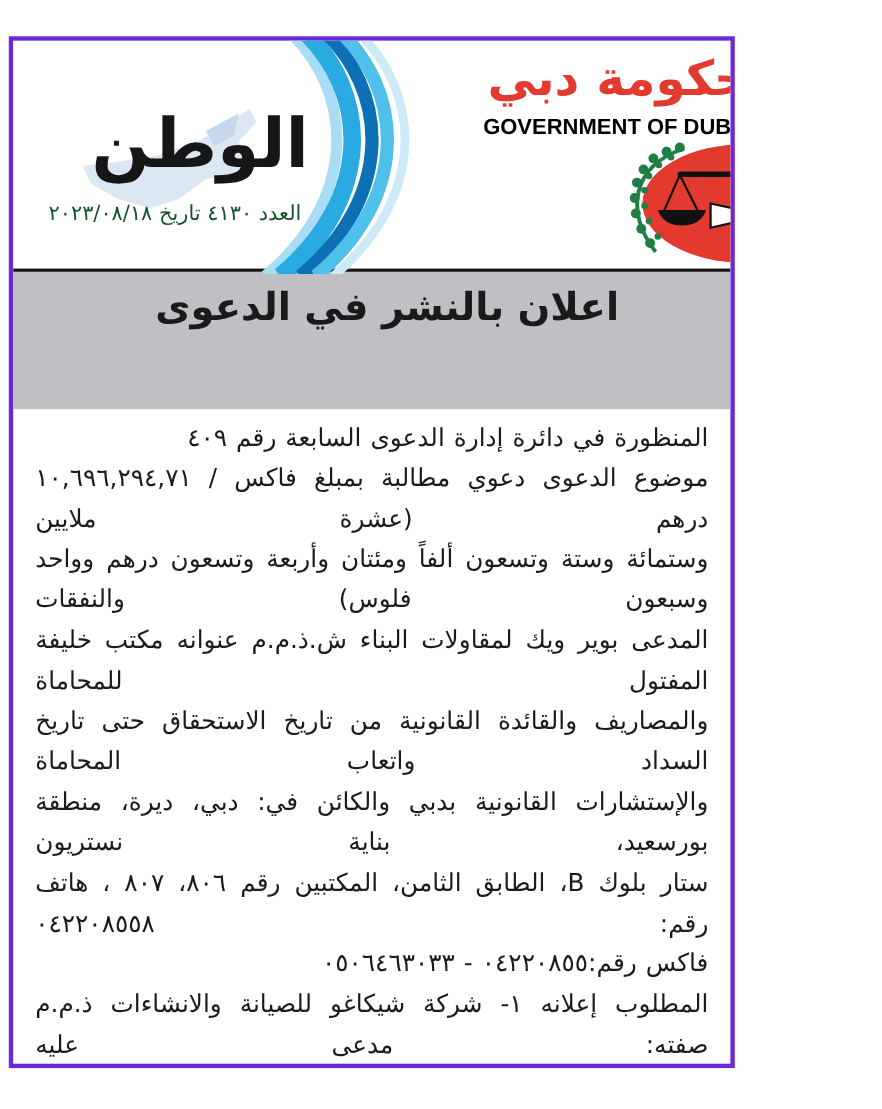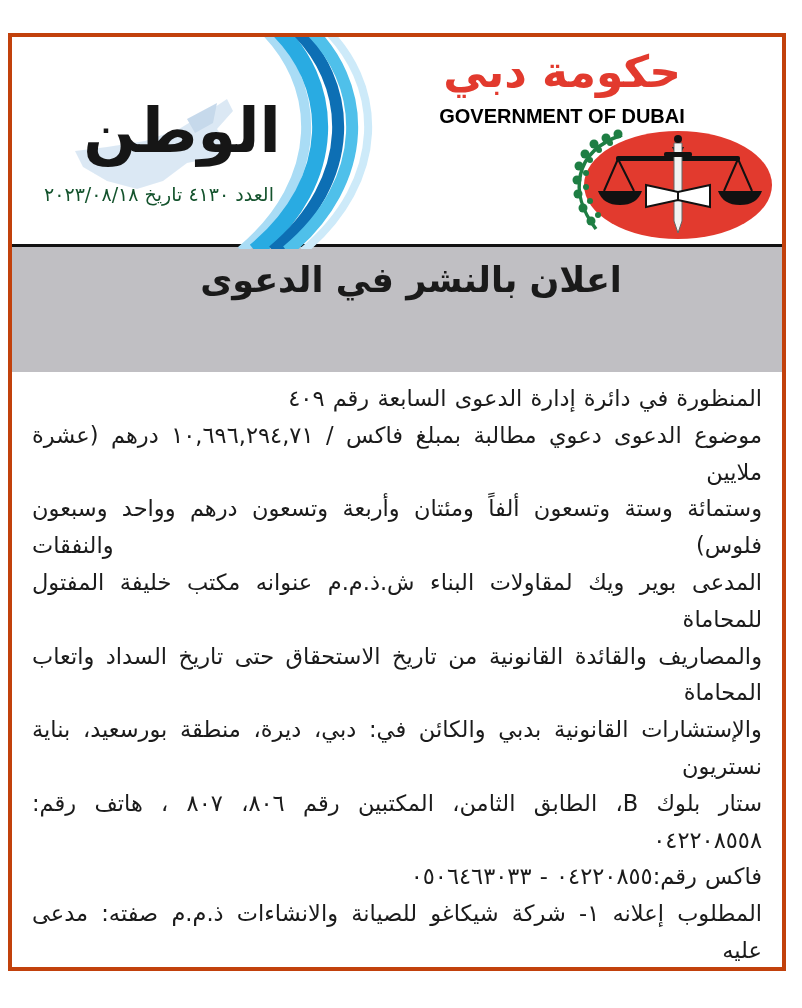--- a/index.html
+++ b/index.html
@@ -1,22 +1,22 @@
 <!DOCTYPE html>
 <html lang="ar"><head>
 <meta charset="utf-8">
 <style>
   html,body{margin:0;padding:0;}
   body{
     width:802px;height:1008px;position:relative;background:#ffffff;
     font-family:"DejaVu Sans",sans-serif;color:#1b1b1b;overflow:hidden;
   }
   .frame{
-    position:absolute;left:8px;top:33px;width:778px;height:938px;
-    border:4px solid #c2410c;box-sizing:border-box;background:#fff;overflow:hidden;
+    position:absolute;left:8px;top:33px;width:660px;height:938px;
+    border:4px solid #6d28d9;box-sizing:border-box;background:#fff;overflow:hidden;
   }
   
   .header{position:relative;height:207px;background:#fff;}
   .map-watermark{position:absolute;left:55px;top:52px;z-index:1;opacity:.5;}
   .wave{position:absolute;left:185px;top:-6px;z-index:1;}
   .alwatan{
     position:absolute;left:70px;top:56px;width:200px;z-index:2;
     text-align:center;font-size:62px;font-weight:bold;line-height:76px;
     direction:rtl;color:#161616;letter-spacing:-1px;
   }

